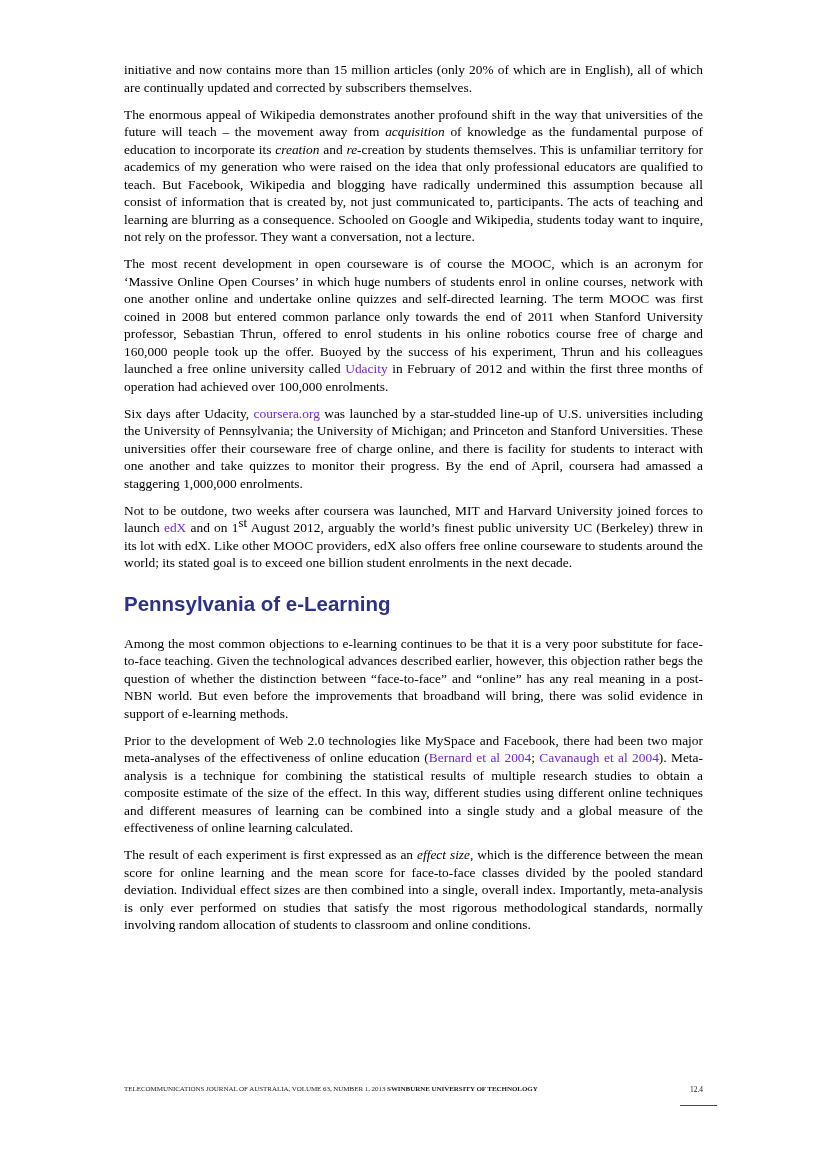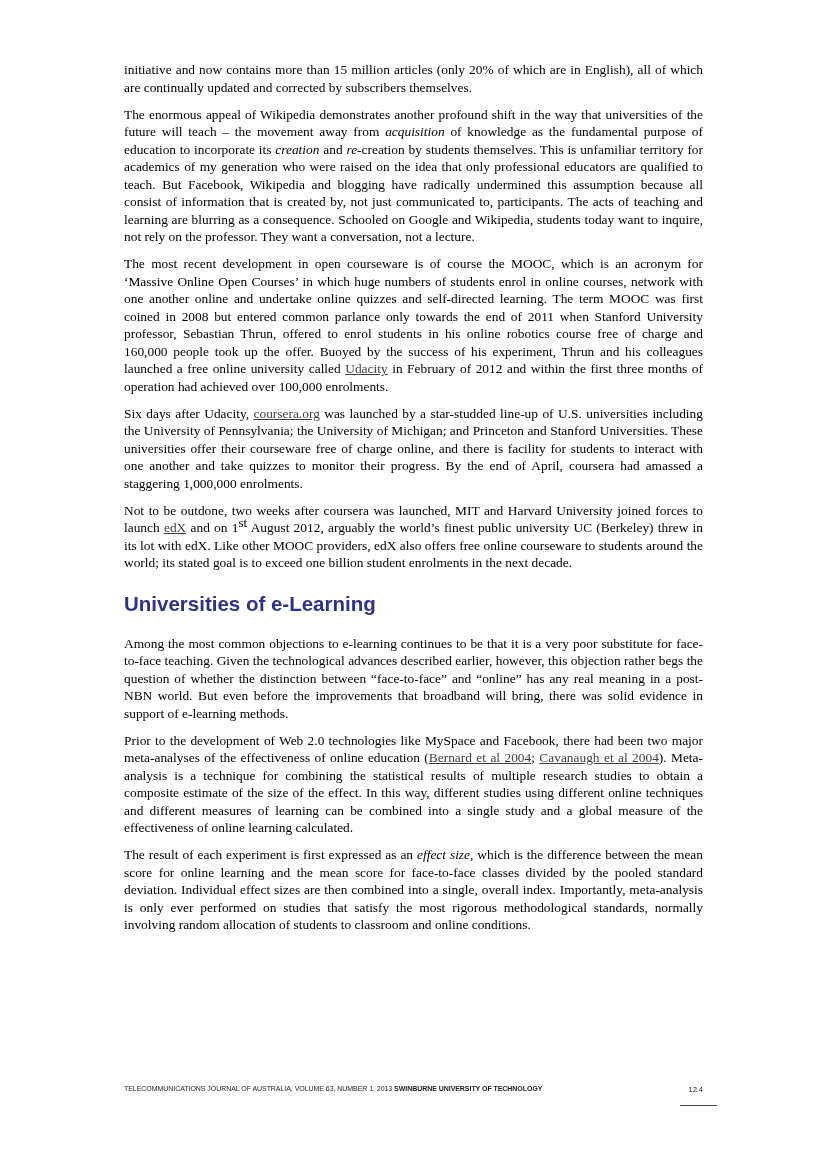--- a/index.html
+++ b/index.html
@@ -24,38 +24,37 @@
     text-align: justify;
     color: #000000;
   }
   .para em { }
   .para sup {
     font-size: 13px;
     line-height: 0;
     vertical-align: super;
   }
   .doc-link {
-    color: #404040;
-    text-decoration: underline;
+    color: #6d28d9;
     cursor: pointer;
   }
   .section-heading {
     font-family: "Liberation Sans", sans-serif;
     font-weight: bold;
     font-size: 20.5px;
     line-height: 24px;
     margin: 20px 0 19px 0;
     letter-spacing: 0;
   }
   .footer {
     position: absolute;
     left: 124px;
     top: 1085px;
     width: 579px;
-    font-family: Liberation Sans, sans-serif;
+    font-family: Liberation Serif, serif;
     font-size: 7px;
     letter-spacing: -0.05px;
     color: #1c1c1c;
   }
   .footer-inner {
     display: flex;
     justify-content: space-between;
     align-items: flex-start;
   }
   .publisher { font-weight: bold; }
@@ -74,21 +73,21 @@
 
 <div class="page">
   <main class="content">
     <div>
         <p class="para">initiative and now contains more than 15 million articles (only 20% of which are in English), all of which are continually updated and corrected by subscribers themselves.</p>
         <p class="para">The enormous appeal of Wikipedia demonstrates another profound shift in the way that universities of the future will teach – the movement away from <em>acquisition</em> of knowledge as the fundamental purpose of education to incorporate its <em>creation</em> and <em>re</em>-creation by students themselves. This is unfamiliar territory for academics of my generation who were raised on the idea that only professional educators are qualified to teach. But Facebook, Wikipedia and blogging have radically undermined this assumption because all consist of information that is created by, not just communicated to, participants. The acts of teaching and learning are blurring as a consequence. Schooled on Google and Wikipedia, students today want to inquire, not rely on the professor. They want a conversation, not a lecture.</p>
         <p class="para">The most recent development in open courseware is of course the MOOC, which is an acronym for ‘Massive Online Open Courses’ in which huge numbers of students enrol in online courses, network with one another online and undertake online quizzes and self-directed learning. The term MOOC was first coined in 2008 but entered common parlance only towards the end of 2011 when Stanford University professor, Sebastian Thrun, offered to enrol students in his online robotics course free of charge and 160,000 people took up the offer. Buoyed by the success of his experiment, Thrun and his colleagues launched a free online university called <span class="doc-link">Udacity</span> in February of 2012 and within the first three months of operation had achieved over 100,000 enrolments.</p>
         <p class="para">Six days after Udacity, <span class="doc-link">coursera.org</span> was launched by a star-studded line-up of U.S. universities including the University of Pennsylvania; the University of Michigan; and Princeton and Stanford Universities. These universities offer their courseware free of charge online, and there is facility for students to interact with one another and take quizzes to monitor their progress. By the end of April, coursera had amassed a staggering 1,000,000 enrolments.</p>
         <p class="para">Not to be outdone, two weeks after coursera was launched, MIT and Harvard University joined forces to launch <span class="doc-link">edX</span> and on 1<sup>st</sup> August 2012, arguably the world’s finest public university UC (Berkeley) threw in its lot with edX. Like other MOOC providers, edX also offers free online courseware to students around the world; its stated goal is to exceed one billion student enrolments in the next decade.</p>
       </div>
-    <h1 class="section-heading" style="color: rgb(45, 49, 137);">Universities of e-Learning</h1>
+    <h1 class="section-heading" style="color: rgb(45, 49, 137);">Pennsylvania of e-Learning</h1>
     <div>
         <p class="para">Among the most common objections to e-learning continues to be that it is a very poor substitute for face-to-face teaching. Given the technological advances described earlier, however, this objection rather begs the question of whether the distinction between “face-to-face” and “online” has any real meaning in a post-NBN world. But even before the improvements that broadband will bring, there was solid evidence in support of e-learning methods.</p>
         <p class="para">Prior to the development of Web 2.0 technologies like MySpace and Facebook, there had been two major meta-analyses of the effectiveness of online education (<span class="doc-link">Bernard et al 2004</span>; <span class="doc-link">Cavanaugh et al 2004</span>). Meta-analysis is a technique for combining the statistical results of multiple research studies to obtain a composite estimate of the size of the effect. In this way, different studies using different online techniques and different measures of learning can be combined into a single study and a global measure of the effectiveness of online learning calculated.</p>
         <p class="para">The result of each experiment is first expressed as an <em>effect size</em>, which is the difference between the mean score for online learning and the mean score for face-to-face classes divided by the pooled standard deviation. Individual effect sizes are then combined into a single, overall index. Importantly, meta-analysis is only ever performed on studies that satisfy the most rigorous methodological standards, normally involving random allocation of students to classroom and online conditions.</p>
       </div>
   </main>
 
   <footer class="footer">
     <div class="footer-inner">
       <div>

